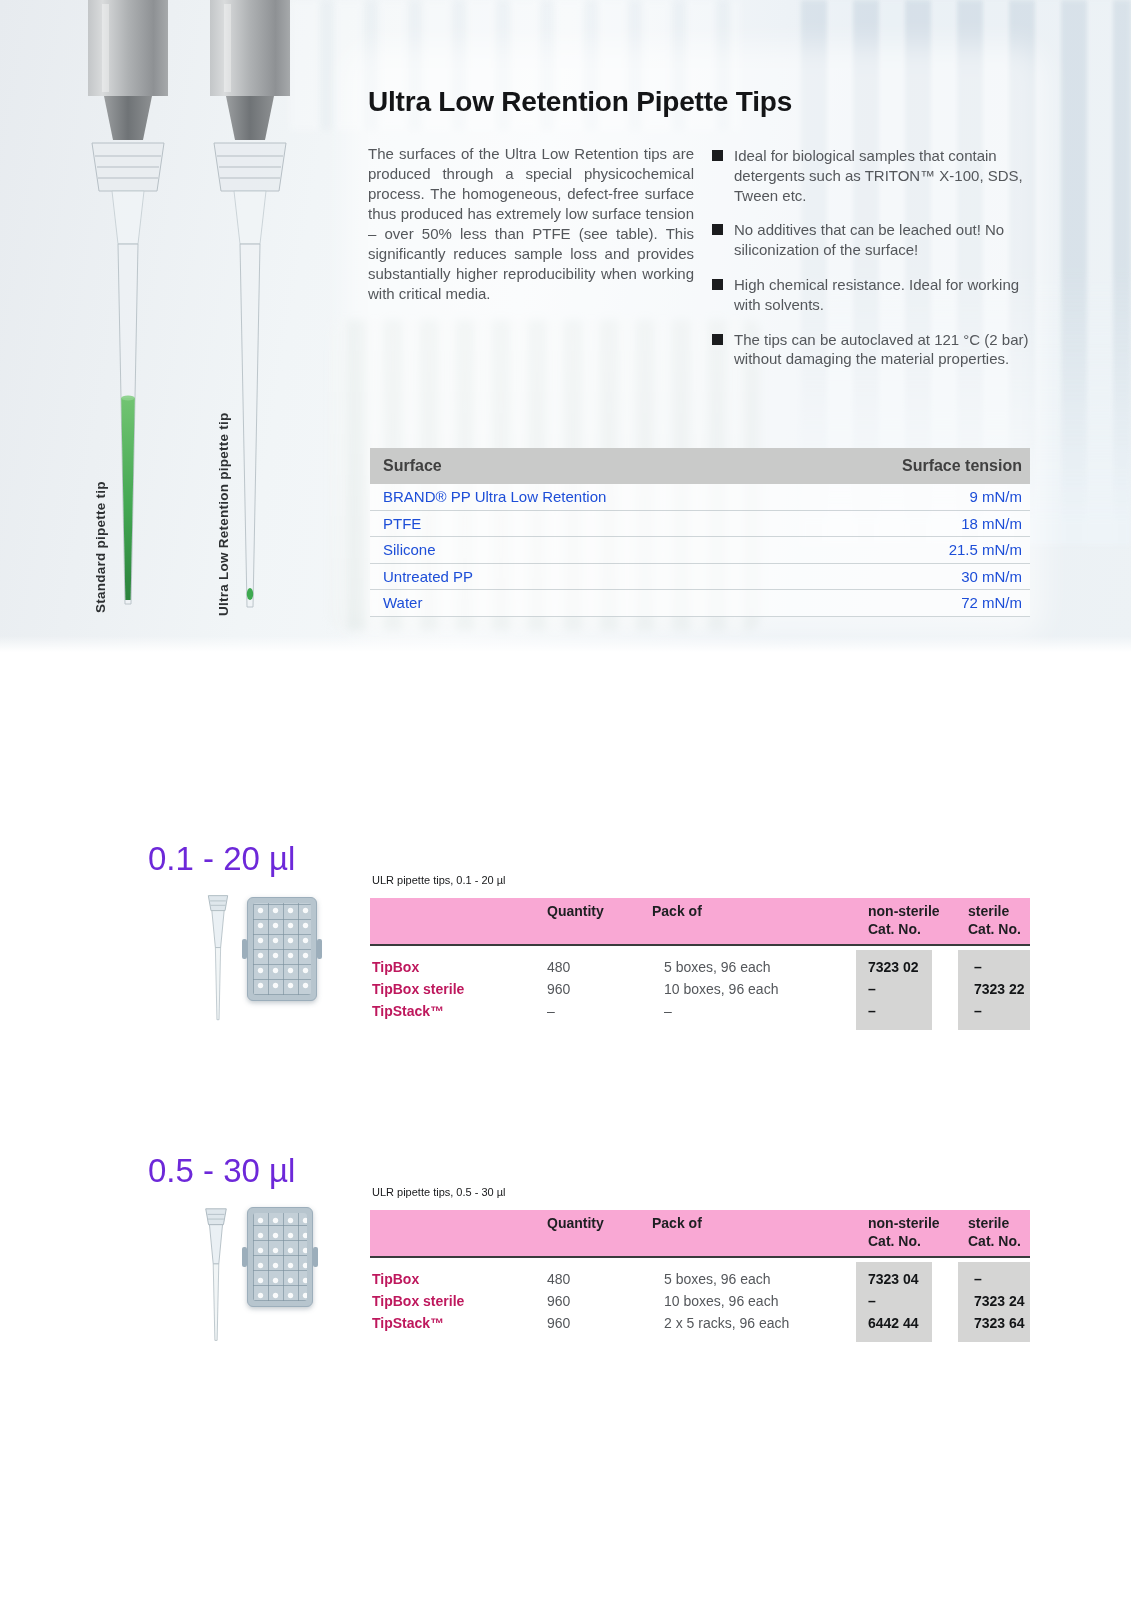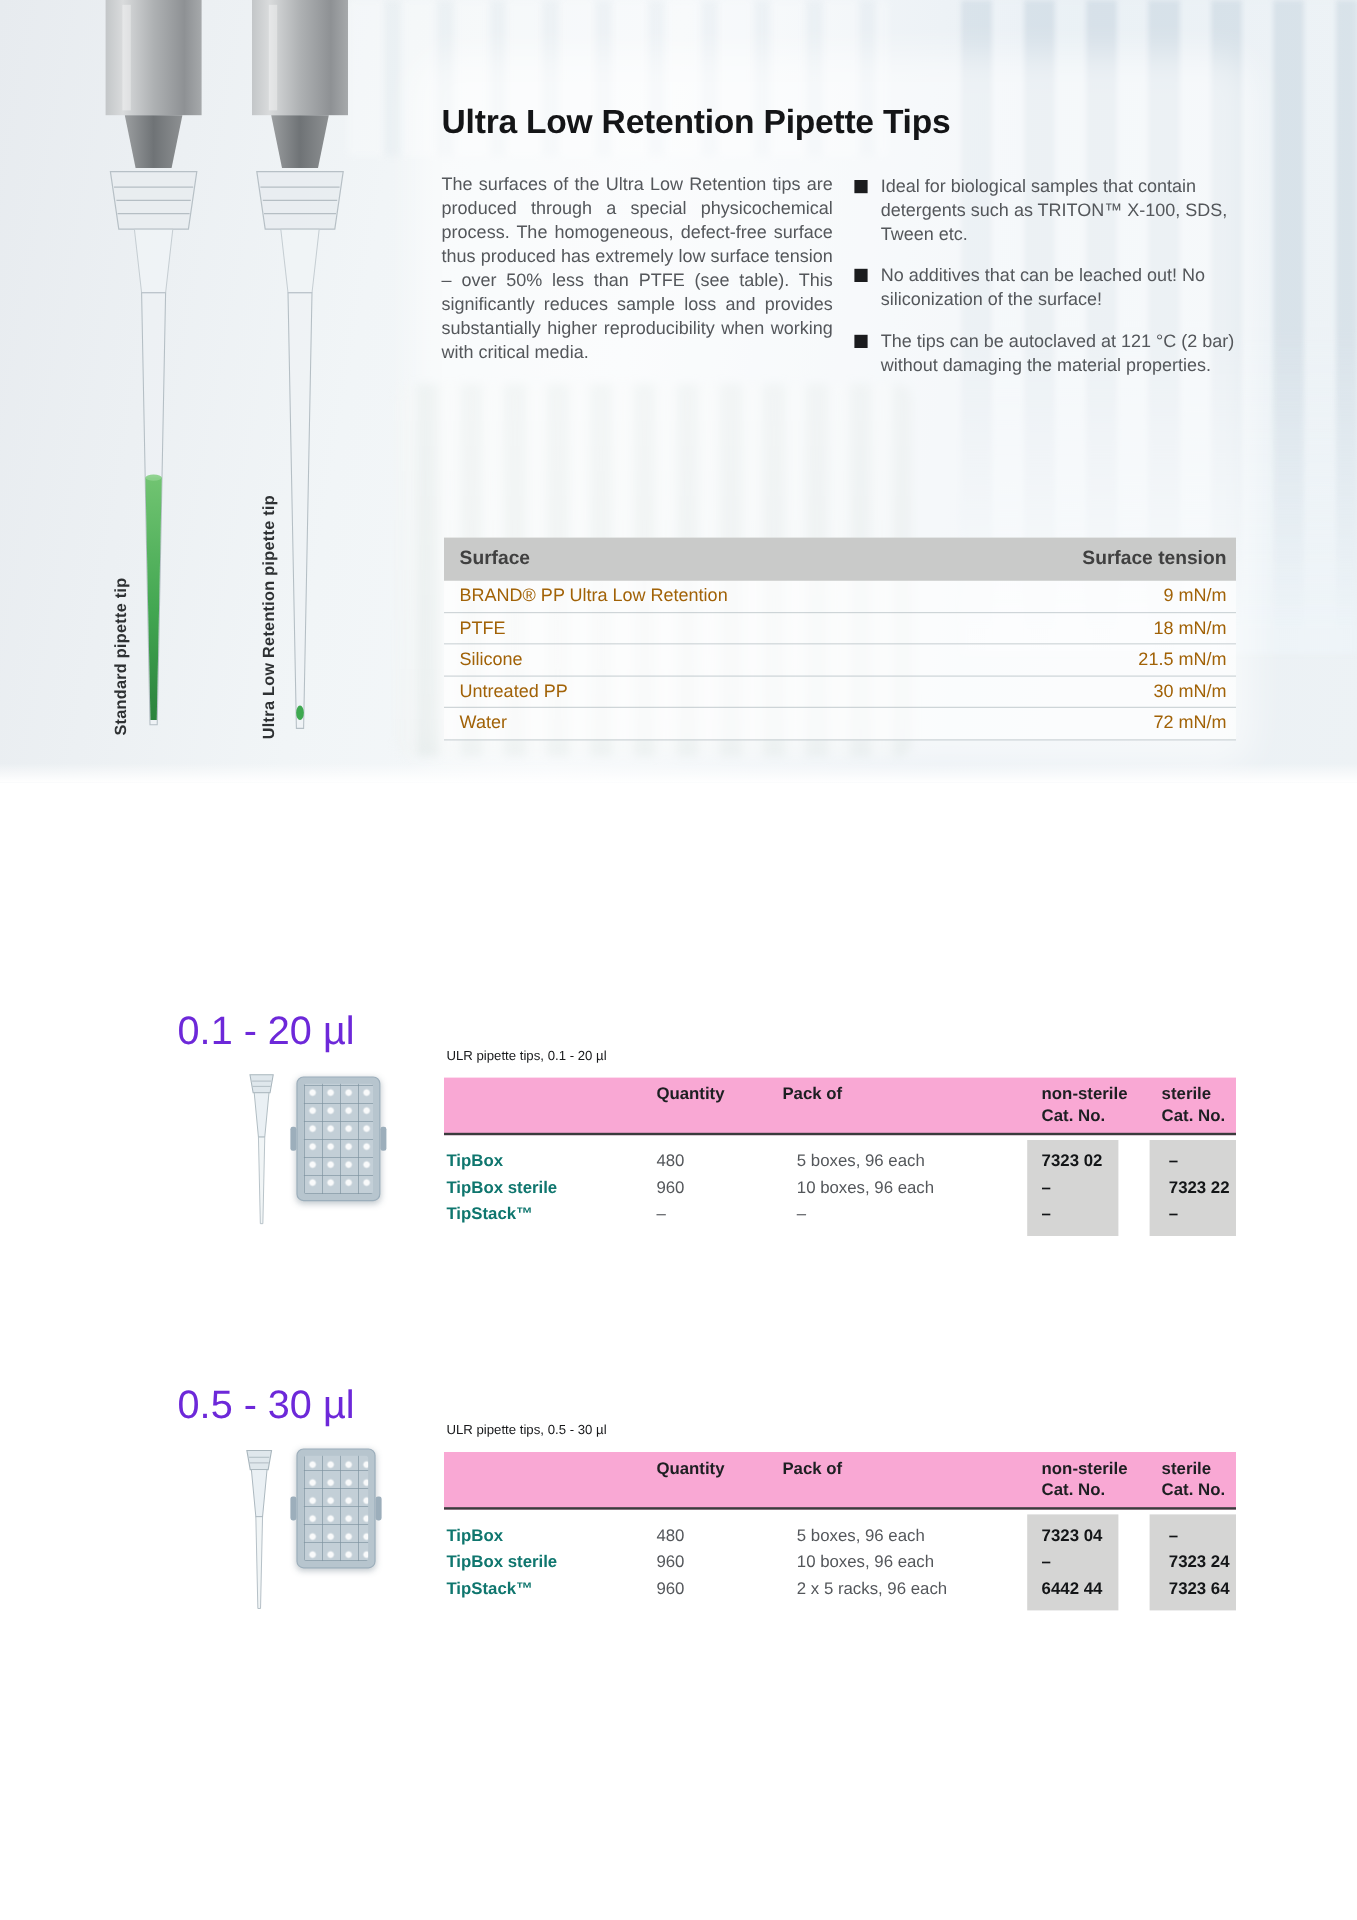--- a/index.html
+++ b/index.html
@@ -44,21 +44,21 @@
     line-height:1.33; color:#54575b; text-align:justify; }
   .bullets { position:absolute; left:712px; top:146px; width:322px; list-style:none; }
   .bullet { display:flex; gap:11px; margin-bottom:15px; font-size:15px; line-height:1.32; color:#54575b; }
   .bullet .sq { width:11px; height:11px; background:#1b1c1e; margin-top:4px; flex:none; }
 
   
   .surface-table { position:absolute; left:370px; top:448px; width:660px; background:rgba(255,255,255,0.40); }
   .st-head { display:flex; justify-content:space-between; align-items:center; height:36px;
     background:#c9cac9; font-weight:bold; font-size:16px; color:#404040; padding:0 8px 0 13px; }
   .st-row { display:flex; justify-content:space-between; align-items:center; height:26.5px;
-    font-size:15px; color:#a16207; border-bottom:1px solid rgba(170,180,186,0.55);
+    font-size:15px; color:#1d4ed8; border-bottom:1px solid rgba(170,180,186,0.55);
     padding:0 8px 0 13px; background:rgba(255,255,255,0.35); }
 
   
   .section-label { position:absolute; font-size:33px; font-weight:normal; color:#6d28d9; }
   .label-1 { left:148px; top:840px; }
   .label-2 { left:148px; top:1152px; }
 
   .tipimg { position:absolute; }
   .tip-1 { left:200px; top:893px; width:36px; height:132px; }
   .tip-2 { left:197px; top:1206px; width:38px; height:140px; }
@@ -84,21 +84,21 @@
   .pt-head { display:grid; grid-template-columns:172px 108px 212px 102px 66px;
     background:#f9a8d4; padding:5px 0 6px; border-bottom:2px solid #3a3b3c; min-height:40px;
     font-size:14px; font-weight:bold; color:#1d1f22; line-height:1.25; }
   .pt-head .h2c { padding-left:5px; } .pt-head .h3c { padding-left:2px; }
   .pt-head .h4c { padding-left:6px; } .pt-head .h5c { padding-left:4px; }
   .pt-body { position:relative; padding:10px 0 8px; }
   .shade { position:absolute; top:4px; bottom:0; background:#d5d5d4; z-index:0; }
   .shade1 { left:486px; width:76px; } .shade2 { left:588px; width:72px; }
   .pt-row { position:relative; z-index:1; display:grid; grid-template-columns:172px 108px 212px 102px 66px;
     height:22px; align-items:center; font-size:14px; }
-  .pt-row .prod { font-weight:bold; color:#0f766e; padding-left:2px; }
+  .pt-row .prod { font-weight:bold; color:#be185d; padding-left:2px; }
   .pt-row .qty { color:#54575b; padding-left:5px; }
   .pt-row .pack { color:#54575b; padding-left:14px; }
   .pt-row .cat { font-weight:bold; color:#131517; padding-left:6px; }
   .pt-row .cat.c5 { padding-left:10px; }
 </style>
 </head>
 <body>
 
 <div class="page">
 
@@ -161,20 +161,24 @@
     <li class="bullet">
       <span class="sq"></span>
       <span>Ideal for biological samples that contain detergents such as TRITON™ X-100, SDS, Tween etc.</span>
       </li>
     <li class="bullet">
       <span class="sq"></span>
       <span>No additives that can be leached out! No siliconization of the surface!</span>
       </li>
     <li class="bullet">
       <span class="sq"></span>
+      <span>High chemical resistance. Ideal for working with solvents.</span>
+      </li>
+    <li class="bullet">
+      <span class="sq"></span>
       <span>The tips can be autoclaved at 121 °C (2 bar) without damaging the material properties.</span>
       </li>
   </ul>
 
   <div class="surface-table">
     <div class="st-head">
       <span>Surface</span>
       <span>Surface tension</span>
     </div>
     <div class="st-row">

